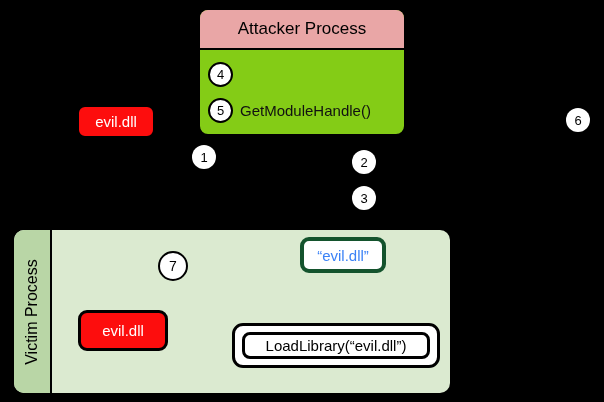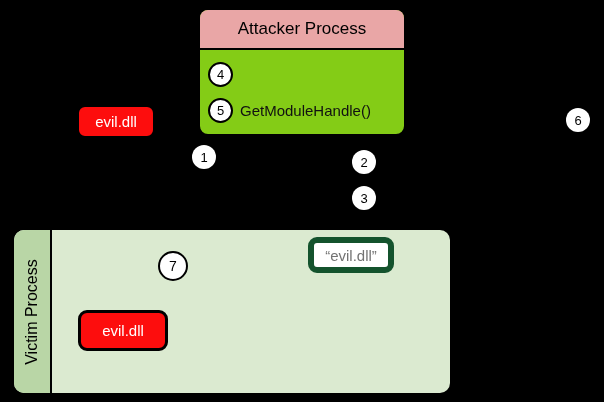--- a/index.html
+++ b/index.html
@@ -50,22 +50,22 @@
           display:flex;align-items:center;justify-content:center;}
   #victim-title span{transform:rotate(-90deg);white-space:nowrap;font-size:16px;color:#000;}
 
   
   #marker-7{position:absolute;left:158px;top:251px;width:30px;height:30px;
             border-radius:50%;background:#fff;border:2px solid #000;
             box-sizing:border-box;display:flex;align-items:center;
             justify-content:center;font-size:14px;color:#000;}
 
   
-  #str-box{left:308px;top:237px;width:86px;height:36px;background:#fff;
-           border:6px solid #14532d;border-radius:9px;font-size:15px;color:#737373;}
+  #str-box{left:300px;top:237px;width:86px;height:36px;background:#fff;
+           border:4px solid #14532d;border-radius:9px;font-size:15px;color:#3b82f6;}
 
   
   #loadlib-outer{position:absolute;left:232px;top:323px;width:208px;height:45px;
            background:#fff;border:3px solid #000;border-radius:11px;box-sizing:border-box;}
   #loadlib-inner{position:absolute;left:7px;top:6px;right:7px;bottom:6px;
            background:#fff;border:3px solid #000;border-radius:8px;box-sizing:border-box;
            display:flex;align-items:center;justify-content:center;font-size:15px;color:#000;}
 </style>
 </head>
 <body>
@@ -113,14 +113,17 @@
       <span>Victim Process</span>
     </div>
   </div>
 
   <div class="node dll" id="dll-victim">evil.dll</div>
 
   <div id="marker-7">7</div>
 
   <div class="node" id="str-box">“evil.dll”</div>
 
+  <div id="loadlib-outer">
+    <div id="loadlib-inner">LoadLibrary(“evil.dll”)</div>
+  </div>
 
 </div>
 
 </body></html>

